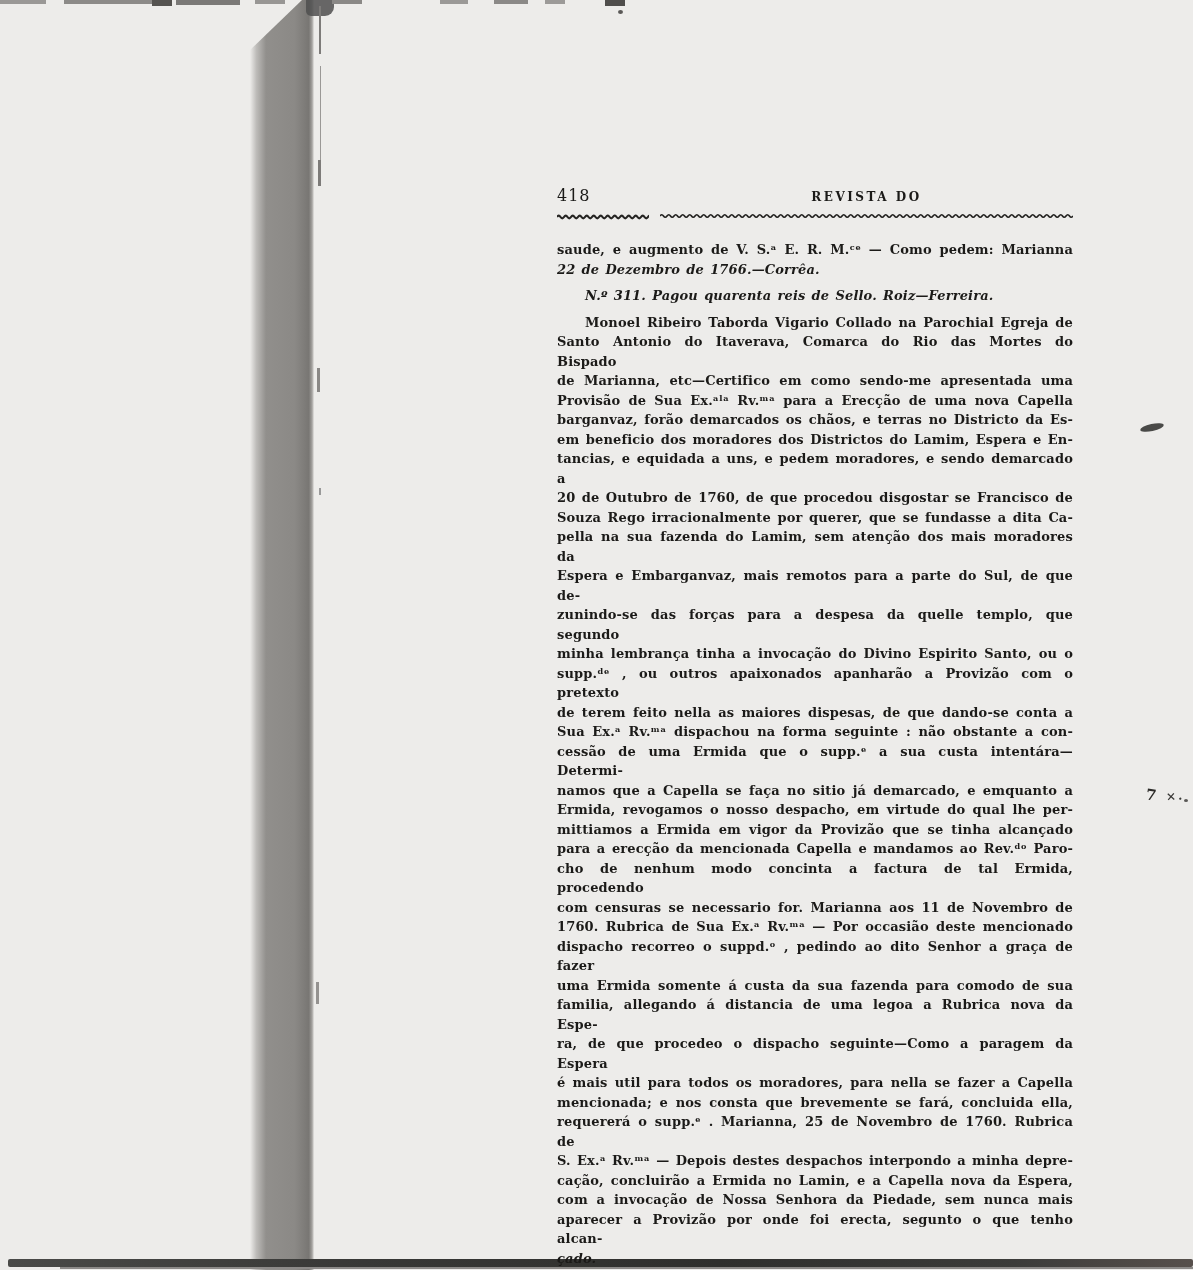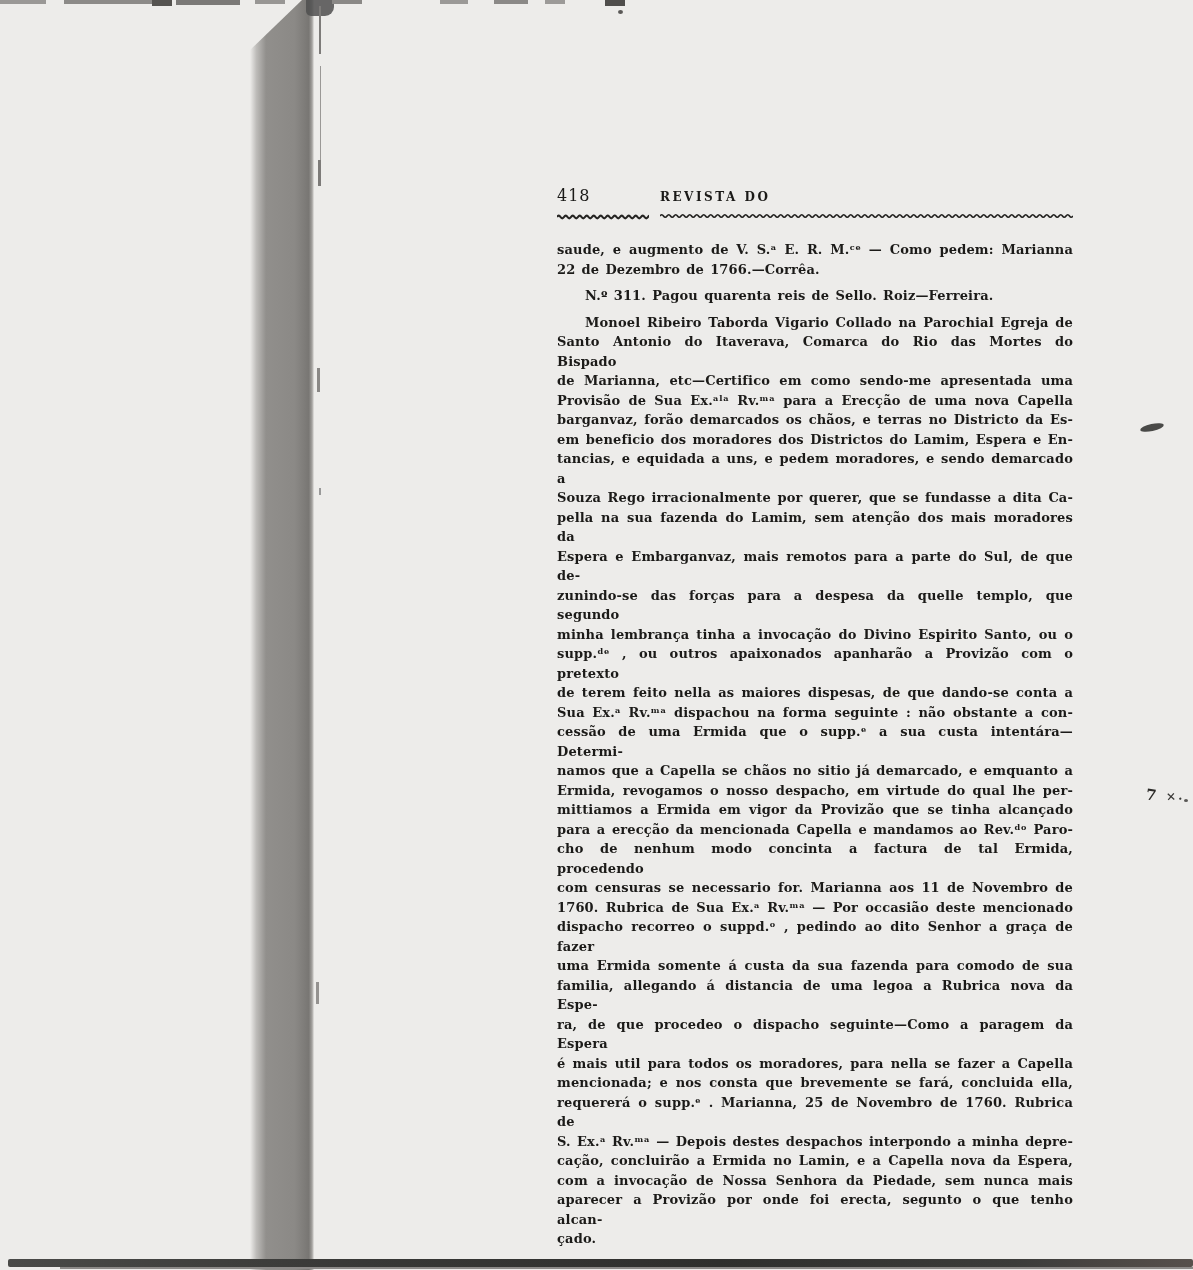--- a/index.html
+++ b/index.html
@@ -39,30 +39,30 @@
   .speck{position:absolute;background:#5a5856;border-radius:50%;}
   .mark7{position:absolute;left:1146px;top:786px;font-size:15px;font-weight:700;color:#2c2b29;
     transform:rotate(8deg);}
   .markx{position:absolute;left:1166px;top:789px;font-size:12px;font-weight:700;color:#3a3937;
     letter-spacing:2px;transform:rotate(-4deg);}
 
   
   .page-col{position:absolute;left:557px;top:186px;width:516px;}
   .header{position:relative;height:32px;}
   .page-number{position:absolute;left:0;top:0;font-size:16px;font-weight:400;letter-spacing:1px;}
-  .running-title{position:absolute;left:103px;right:0;top:4px;
+  .running-title{position:absolute;left:103px;right:0;top:4px;text-align:center;
     font-size:12px;font-weight:700;letter-spacing:2.5px;}
   .rule-short{position:absolute;left:0;top:28px;}
   .rule-long{position:absolute;left:103px;top:27px;}
 
   .body-text{position:absolute;left:0;top:54px;width:516px;font-size:13px;font-weight:700;
     line-height:19.5px;letter-spacing:.15px;word-spacing:1.5px;}
   .para{margin:0 0 7px 0;}
   .tline{text-align:justify;text-align-last:justify;text-justify:inter-word;white-space:normal;}
-  .tline.lastline{text-align-last:left;}
+  .tline.lastline{text-align-last:left;font-style:italic;}
   .tline.indent{padding-left:28px;}
 </style>
 </head>
 <body>
 
 <div id="scan">
 
   <div>
     <div class="gutter-band"></div>
     <div class="gutter-cut"></div>
@@ -117,30 +117,31 @@
           <div class="tline indent lastline">N.º 311. Pagou quarenta reis de Sello. Roiz—Ferreira.</div>
         </div>
         <div class="para">
           <div class="tline indent">Monoel Ribeiro Taborda Vigario Collado na Parochial Egreja de</div>
           <div class="tline">Santo Antonio do Itaverava, Comarca do Rio das Mortes do Bispado</div>
           <div class="tline">de Marianna, etc—Certifico em como sendo-me apresentada uma</div>
           <div class="tline">Provisão de Sua Ex.ᵃˡᵃ Rv.ᵐᵃ para a Erecção de uma nova Capella</div>
           <div class="tline">barganvaz, forão demarcados os chãos, e terras no Districto da Es-</div>
           <div class="tline">em beneficio dos moradores dos Districtos do Lamim, Espera e En-</div>
           <div class="tline">tancias, e equidada a uns, e pedem moradores, e sendo demarcado a</div>
+          <div class="tline">20 de Outubro de 1760, de que procedou disgostar se Francisco de</div>
           <div class="tline">Souza Rego irracionalmente por querer, que se fundasse a dita Ca-</div>
           <div class="tline">pella na sua fazenda do Lamim, sem atenção dos mais moradores da</div>
           <div class="tline">Espera e Embarganvaz, mais remotos para a parte do Sul, de que de-</div>
           <div class="tline">zunindo-se das forças para a despesa da quelle templo, que segundo</div>
           <div class="tline">minha lembrança tinha a invocação do Divino Espirito Santo, ou o</div>
           <div class="tline">supp.ᵈᵉ , ou outros apaixonados apanharão a Provizão com o pretexto</div>
           <div class="tline">de terem feito nella as maiores dispesas, de que dando-se conta a</div>
           <div class="tline">Sua Ex.ᵃ Rv.ᵐᵃ dispachou na forma seguinte : não obstante a con-</div>
           <div class="tline">cessão de uma Ermida que o supp.ᵉ a sua custa intentára— Determi-</div>
-          <div class="tline">namos que a Capella se chãos no sitio já demarcado, e emquanto a</div>
+          <div class="tline">namos que a Capella se faça no sitio já demarcado, e emquanto a</div>
           <div class="tline">Ermida, revogamos o nosso despacho, em virtude do qual lhe per-</div>
           <div class="tline">mittiamos a Ermida em vigor da Provizão que se tinha alcançado</div>
           <div class="tline">para a erecção da mencionada Capella e mandamos ao Rev.ᵈᵒ Paro-</div>
           <div class="tline">cho de nenhum modo concinta a factura de tal Ermida, procedendo</div>
           <div class="tline">com censuras se necessario for. Marianna aos 11 de Novembro de</div>
           <div class="tline">1760. Rubrica de Sua Ex.ᵃ Rv.ᵐᵃ — Por occasião deste mencionado</div>
           <div class="tline">dispacho recorreo o suppd.ᵒ , pedindo ao dito Senhor a graça de fazer</div>
           <div class="tline">uma Ermida somente á custa da sua fazenda para comodo de sua</div>
           <div class="tline">familia, allegando á distancia de uma legoa a Rubrica nova da Espe-</div>
           <div class="tline">ra, de que procedeo o dispacho seguinte—Como a paragem da Espera</div>

